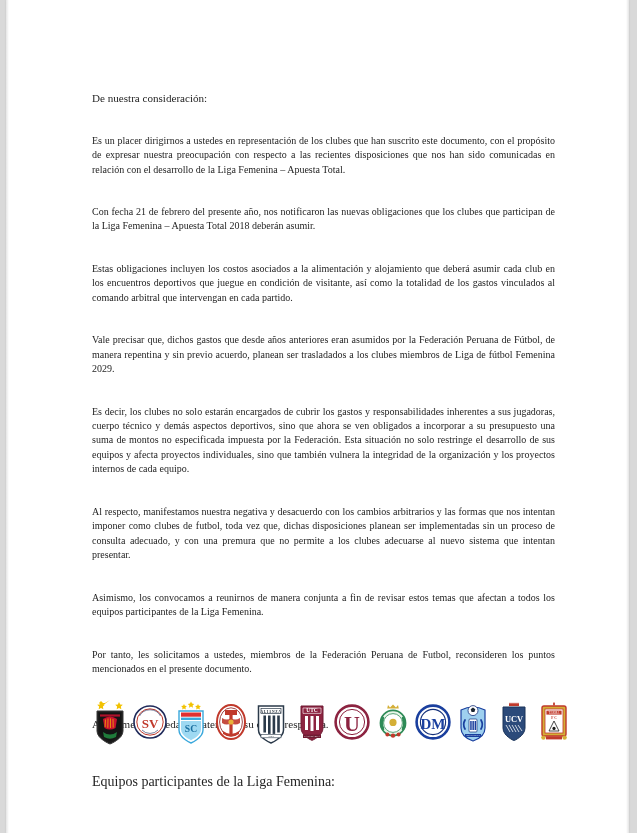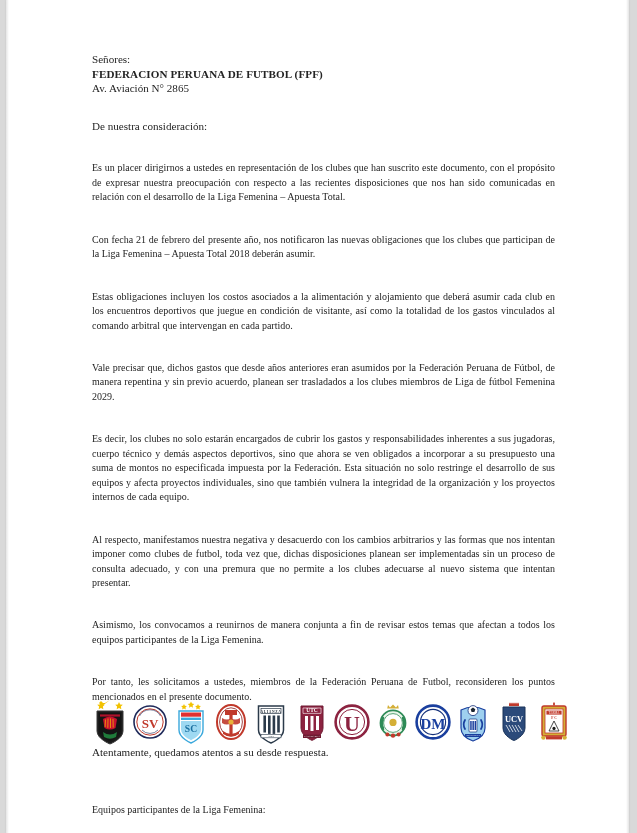--- a/index.html
+++ b/index.html
@@ -58,41 +58,41 @@
     line-height: 14.6px;
     color: #242424;
     white-space: nowrap;
   }
   .addr-line.bold { font-weight: bold; letter-spacing: .1px; }
 
   .salutation {
     font-size: 11.1px;
     line-height: 14.6px;
     color: #242424;
-    margin-top: 23px;
+    margin-top: 39px;
   }
 
   .para {
     font-size: 10px;
     line-height: 14.45px;
     color: #242424;
     text-align: justify;
     margin-top: 28px;
     hyphens: none;
   }
 
   .closing {
     font-size: 11.1px;
     line-height: 14.6px;
     color: #242424;
     margin-top: 41px;
   }
 
   .teams-heading {
-    font-size: 10px;
+    font-size: 14px;
     line-height: 14.6px;
     color: #242424;
     margin-top: 43px;
   }
 
   
   .crest-row {
     position: absolute;
     left: 92px;
     top: 680px;
@@ -113,25 +113,20 @@
 </head>
 <body>
 
 <div class="scan-backdrop">
   <div class="page-sheet"></div>
   <div class="edge-shadow-left"></div>
   <div class="edge-shadow-right"></div>
 
   <div class="doc-body">
 
-    <div class="addr-block">
-      <div class="addr-line">Señores:</div>
-      <div class="addr-line bold">FEDERACION PERUANA DE FUTBOL (FPF)</div>
-      <div class="addr-line">Av. Aviación N° 2865</div>
-    </div>
 
     <div class="salutation">De nuestra consideración:</div>
 
     <p class="para">Es un placer dirigirnos a ustedes en representación de los clubes que han suscrito este documento, con el propósito de expresar nuestra preocupación con respecto a las recientes disposiciones que nos han sido comunicadas en relación con el desarrollo de la Liga Femenina – Apuesta Total.</p>
     <p class="para">Con fecha 21 de febrero del presente año, nos notificaron las nuevas obligaciones que los clubes que participan de la Liga Femenina – Apuesta Total 2018 deberán asumir.</p>
     <p class="para">Estas obligaciones incluyen los costos asociados a la alimentación y alojamiento que deberá asumir cada club en los encuentros deportivos que juegue en condición de visitante, así como la totalidad de los gastos vinculados al comando arbitral que intervengan en cada partido.</p>
     <p class="para">Vale precisar que, dichos gastos que desde años anteriores eran asumidos por la Federación Peruana de Fútbol, de manera repentina y sin previo acuerdo, planean ser trasladados a los clubes miembros de Liga de fútbol Femenina 2029.</p>
     <p class="para">Es decir, los clubes no solo estarán encargados de cubrir los gastos y responsabilidades inherentes a sus jugadoras, cuerpo técnico y demás aspectos deportivos, sino que ahora se ven obligados a incorporar a su presupuesto una suma de montos no especificada impuesta por la Federación. Esta situación no solo restringe el desarrollo de sus equipos y afecta proyectos individuales, sino que también vulnera la integridad de la organización y los proyectos internos de cada equipo.</p>
     <p class="para">Al respecto, manifestamos nuestra negativa y desacuerdo con los cambios arbitrarios y las formas que nos intentan imponer como clubes de futbol, toda vez que, dichas disposiciones planean ser implementadas sin un proceso de consulta adecuado, y con una premura que no permite a los clubes adecuarse al nuevo sistema que intentan presentar.</p>
     <p class="para">Asimismo, los convocamos a reunirnos de manera conjunta a fin de revisar estos temas que afectan a todos los equipos participantes de la Liga Femenina.</p>

